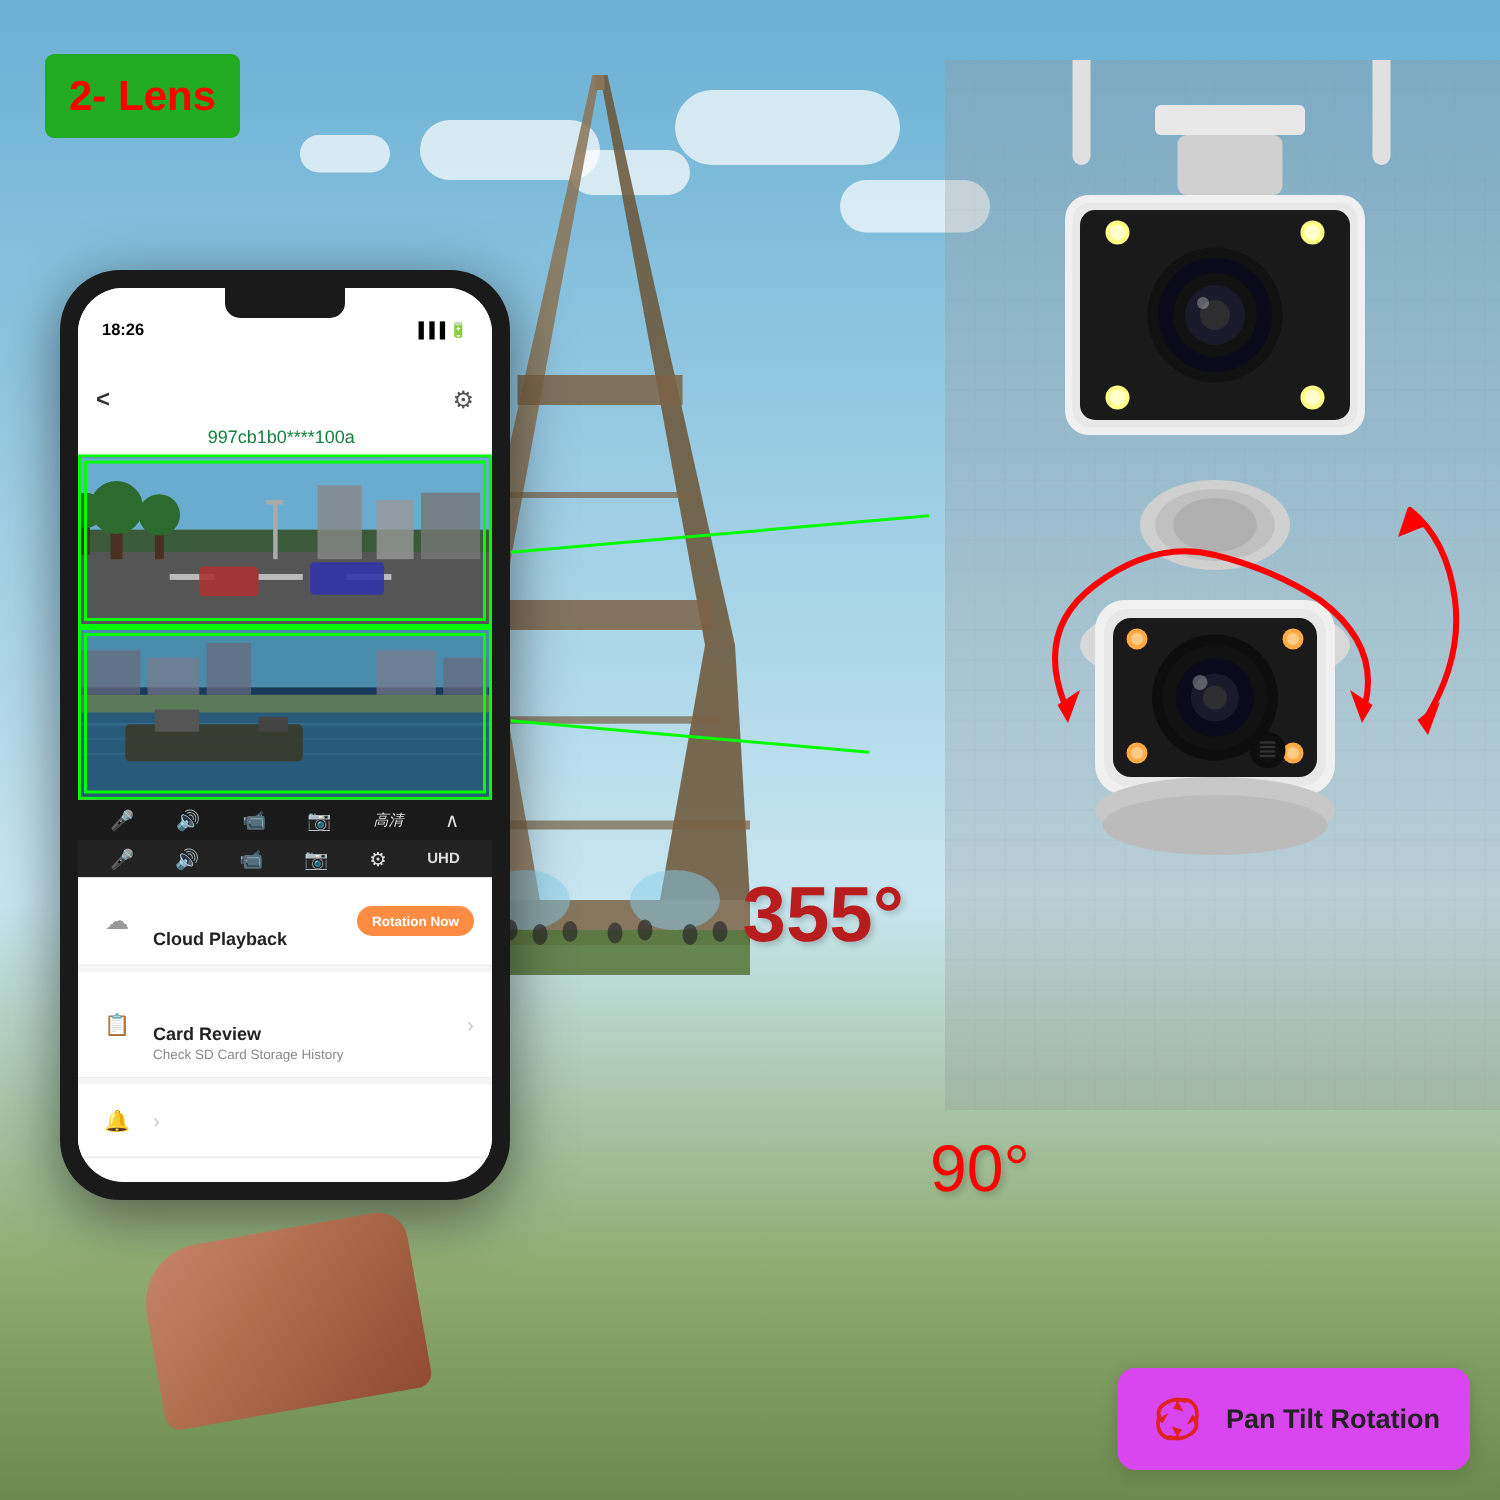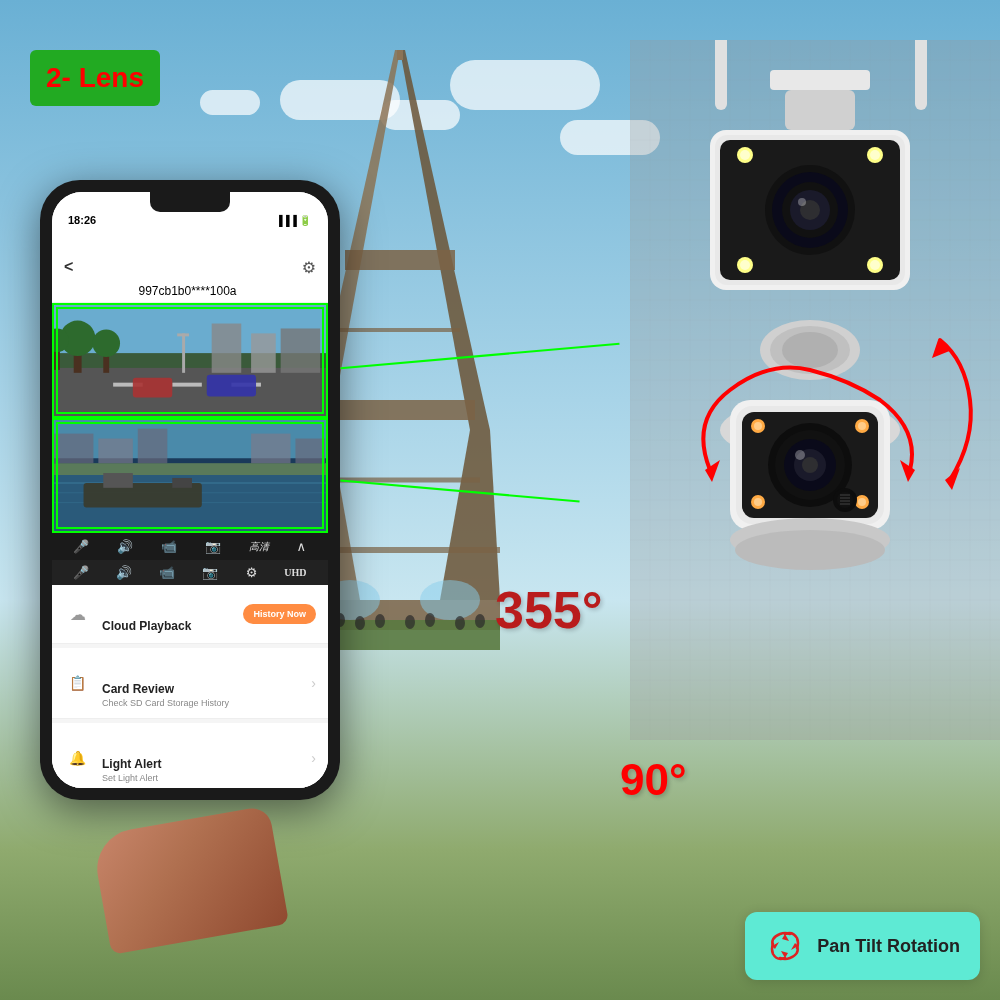--- a/index.html
+++ b/index.html
@@ -16,21 +16,21 @@
     .bg-scene {
       position: absolute;
       inset: 0;
       background: linear-gradient(180deg, #6ab0d4 0%, #a8d4e8 40%, #c8e6f0 60%, #8faa6e 85%, #6a8a4e 100%);
       z-index: 0;
     }
 
     
     .label-2lens {
       position: absolute;
-      top: 50px;
+      top: 36px;
       left: 30px;
       background: #22aa22;
       color: red;
       font-weight: 900;
       font-size: 28px;
       padding: 10px 16px;
       border-radius: 6px;
       z-index: 10;
       line-height: 1.3;
     }
@@ -212,21 +212,21 @@
       font-size: 9px;
       font-weight: 600;
       white-space: nowrap;
     }
 
     
     .pan-tilt-badge {
       position: absolute;
       right: 20px;
       bottom: 20px;
-      background: #5eead4;
+      background: #d946ef;
       border-radius: 12px;
       padding: 14px 20px;
       display: flex;
       align-items: center;
       gap: 12px;
       box-shadow: 0 2px 12px rgba(0,0,0,0.15);
       z-index: 10;
     }
 
     .pan-tilt-badge .icon-area {
@@ -345,21 +345,21 @@
 
       <div class="phone-notch"></div>
 
       <div class="phone-status-bar" style="padding-top:22px;">
         <span style="font-size:11px;font-weight:700;">18:26</span>
         <span style="font-size:10px;">▐▐▐ 🔋</span>
       </div>
 
       <div class="phone-header">
         <span class="back-arrow" style="font-size:16px;font-weight:700;color:#333;">&lt;</span>
-        <span class="device-id" style="font-size:12px;color:#000000;font-weight:500;margin-top:48px;">997cb1b0****100a</span>
+        <span class="device-id" style="font-size:12px;color:#15803d;font-weight:500;margin-top:48px;">997cb1b0****100a</span>
         <span class="settings-icon" style="font-size:16px;">⚙</span>
       </div>
 
       <div class="camera-feed-1">
         <div class="feed-green-box"></div>
         
         <svg width="100%" height="100%" viewBox="0 0 276 115" preserveAspectRatio="xMidYMid slice" xmlns="http://www.w3.org/2000/svg">
           <rect width="276" height="115" fill="#3a5a3a"></rect>
 
           <rect width="276" height="50" fill="#6aaccf"></rect>
@@ -424,48 +424,44 @@
         <span class="ctrl-icon ctrl-label" style="font-size:10px;color:#ddd;font-style:italic;">高清</span>
         <span class="ctrl-icon" style="font-size:13px;">∧</span>
       </div>
 
       <div class="controls-bar-2">
         <span class="ctrl-icon" style="font-size:13px;">🎤</span>
         <span class="ctrl-icon" style="font-size:13px;">🔊</span>
         <span class="ctrl-icon" style="font-size:13px;">📹</span>
         <span class="ctrl-icon" style="font-size:13px;">📷</span>
         <span class="ctrl-icon" style="font-size:13px;">⚙</span>
-        <span class="ctrl-icon ctrl-label" style="font-size:10px;color:#ddd;font-weight:700;font-family:Liberation Serif, serif;">UHD</span>
+        <span class="ctrl-icon ctrl-label" style="font-size:10px;color:#ddd;font-weight:700;">UHD</span>
       </div>
 
       <div class="menu-section">
 
         <div class="menu-item">
           <div class="menu-item-icon">☁</div>
           <div class="menu-item-text">
             <div class="menu-item-title">Cloud Playback</div>
           </div>
-          <button class="activate-btn">History Now</button>
+          <button class="activate-btn">Rotation Now</button>
         </div>
 
         <div class="menu-item">
           <div class="menu-item-icon" style="font-size:14px;">📋</div>
           <div class="menu-item-text">
             <div class="menu-item-title">Card Review</div>
             <div class="menu-item-subtitle">Check SD Card Storage History</div>
           </div>
           <span class="menu-item-arrow">›</span>
         </div>
 
         <div class="menu-item">
           <div class="menu-item-icon" style="font-size:14px;">🔔</div>
-          <div class="menu-item-text">
-            <div class="menu-item-title">Light Alert</div>
-            <div class="menu-item-subtitle">Set Light Alert</div>
-          </div>
           <span class="menu-item-arrow">›</span>
         </div>
       </div>
     </div>
   </div>
 
   <div style="
     position:absolute;
     bottom:-80px;
     left:60px;
@@ -580,21 +576,21 @@
 ">
   <span>355°</span>
 </div>
 
 <div style="
   position:absolute;
   left:620px;
   top:755px;
   color:red;
   font-size:44px;
-  font-weight:700;
+  font-weight:400;
   z-index:8;
   text-shadow:2px 2px 4px rgba(0,0,0,0.2);
   font-family:Arial,sans-serif;
 ">
   <span>90°</span>
 </div>
 
 <div class="pan-tilt-badge">
   <div class="icon-area">
     <svg width="40" height="40" viewBox="0 0 40 40" xmlns="http://www.w3.org/2000/svg">

